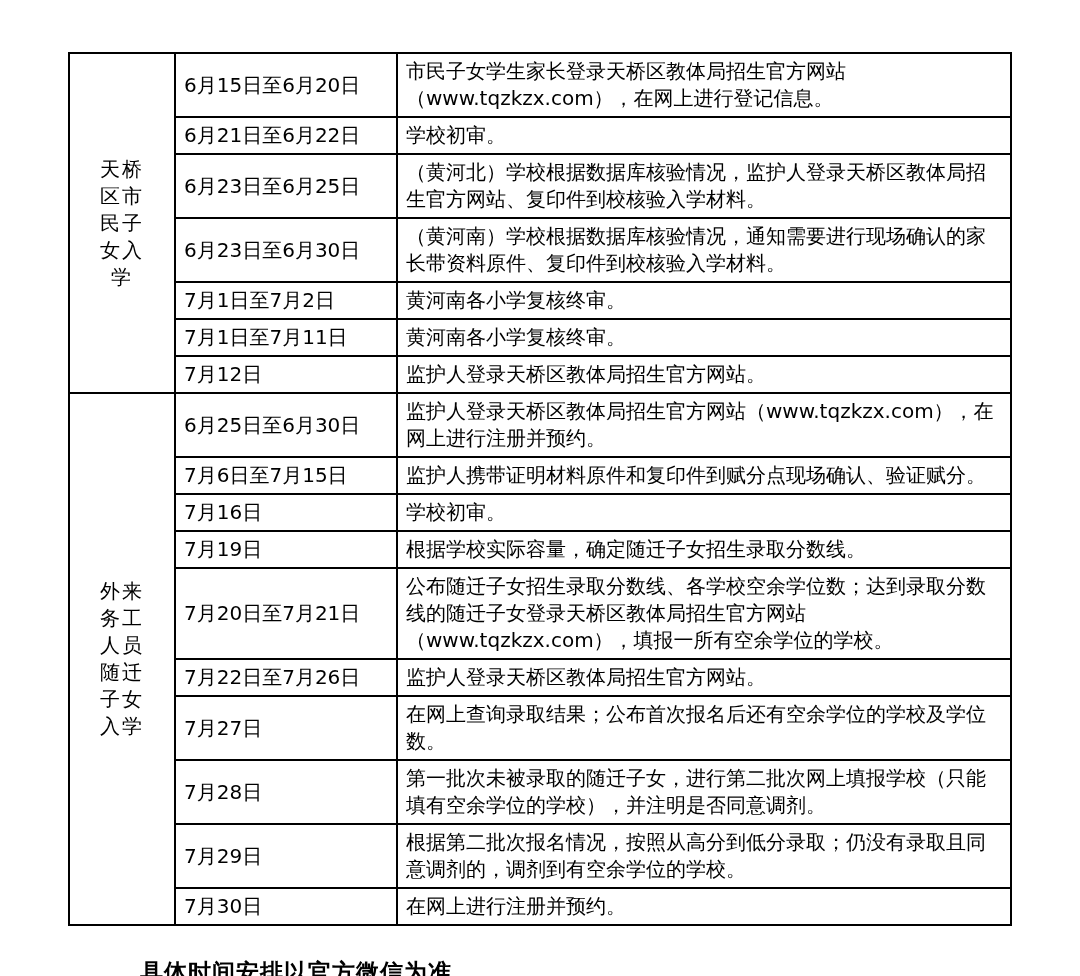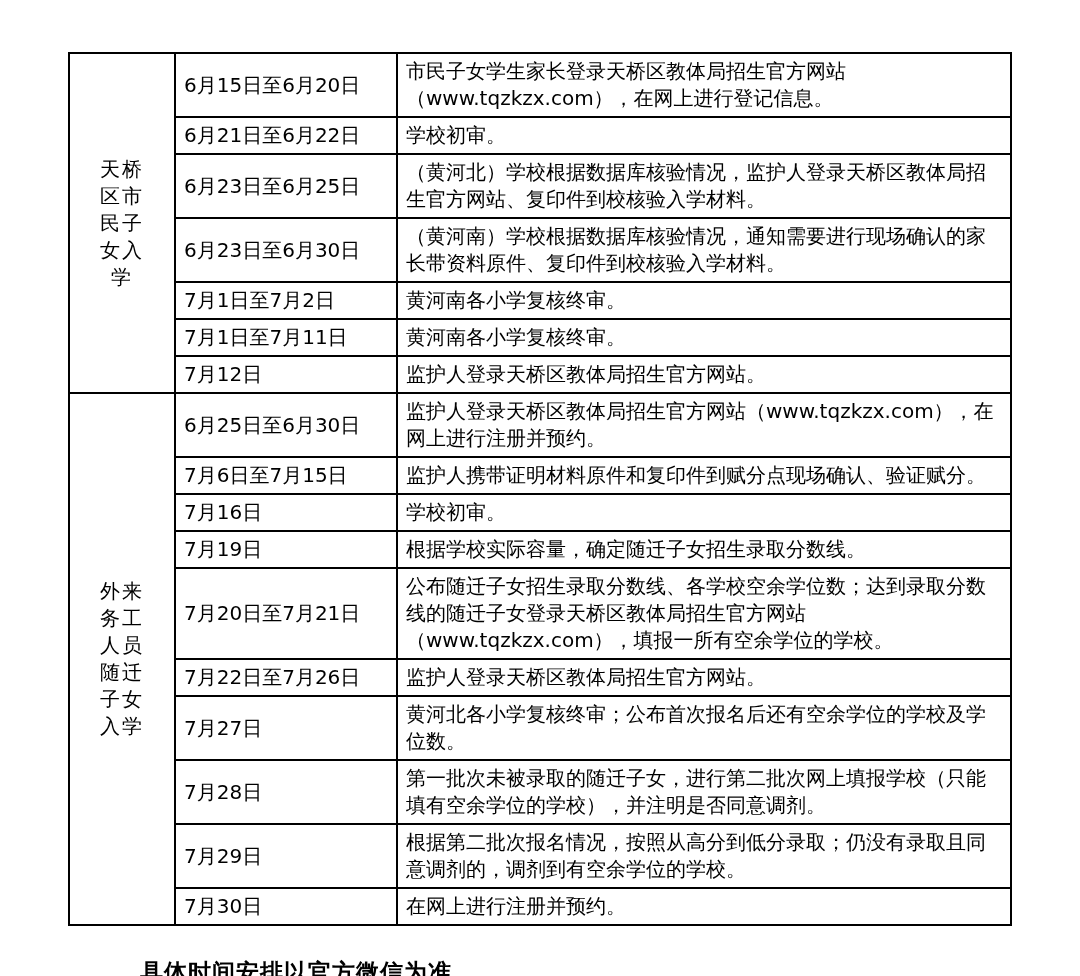--- a/index.html
+++ b/index.html
@@ -151,21 +151,21 @@
       <tr>
         <td class="date">7月20日至7月21日</td>
         <td class="desc">公布随迁子女招生录取分数线、各学校空余学位数；达到录取分数线的随迁子女登录天桥区教体局招生官方网站（www.tqzkzx.com），填报一所有空余学位的学校。</td>
       </tr>
       <tr>
         <td class="date">7月22日至7月26日</td>
         <td class="desc">监护人登录天桥区教体局招生官方网站。</td>
       </tr>
       <tr>
         <td class="date">7月27日</td>
-        <td class="desc">黄河北各小学复核终审；公布首次报名后还有空余学位的学校及学位数。</td>
+        <td class="desc">在网上查询录取结果；公布首次报名后还有空余学位的学校及学位数。</td>
       </tr>
       <tr>
         <td class="date">7月28日</td>
         <td class="desc">第一批次未被录取的随迁子女，进行第二批次网上填报学校（只能填有空余学位的学校），并注明是否同意调剂。</td>
       </tr>
       <tr>
         <td class="date">7月29日</td>
         <td class="desc">根据第二批次报名情况，按照从高分到低分录取；仍没有录取且同意调剂的，调剂到有空余学位的学校。</td>
       </tr>
       <tr>

